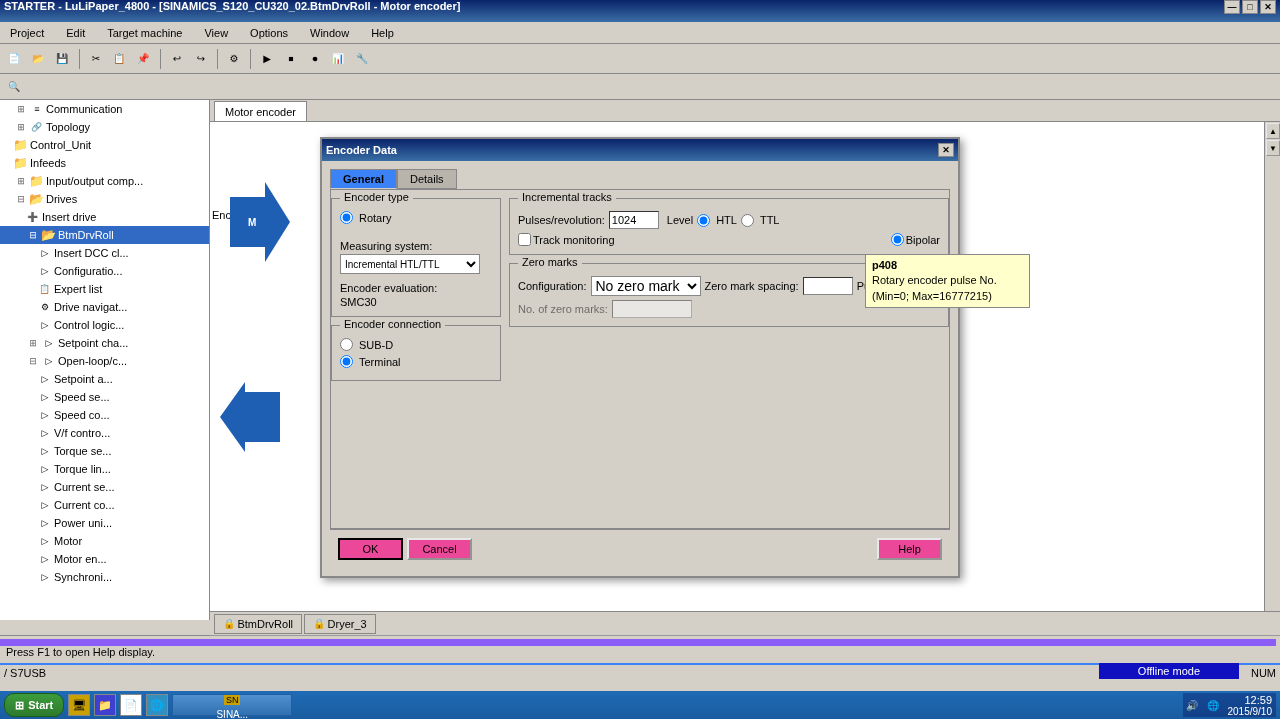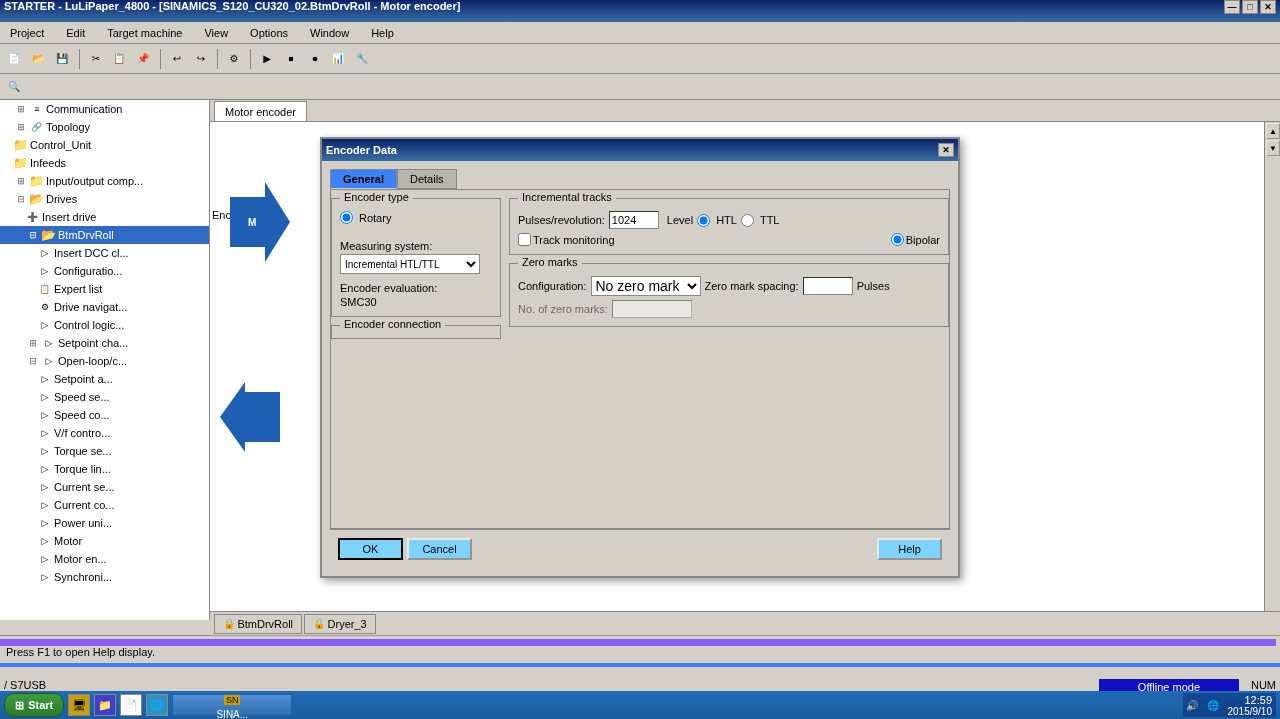--- a/index.html
+++ b/index.html
@@ -297,21 +297,21 @@
     .dialog-buttons {
       display: flex;
       justify-content: space-between;
       align-items: center;
       padding: 8px;
       border-top: 1px solid #888;
     }
     .btn {
       min-width: 65px;
       height: 22px;
-      background: #7dd3fc;
+      background: #ec4899;
       border: 2px outset #e8e8e8;
       font-size: 11px;
       cursor: pointer;
       padding: 0 8px;
     }
     .btn-ok { border: 2px solid #000; }
     .status-btn {
       min-width: 55px;
       height: 22px;
       background: #d4d0c8;
@@ -683,20 +683,30 @@
                       </select>
                     </div>
                     <div style="height:8px;"></div>
                     <div style="font-size:11px; margin-bottom:2px;">Encoder evaluation:</div>
                     <div style="font-size:11px;">SMC30</div>
                   </div>
 
 
                   <div class="groupbox">
                     <div class="groupbox-title">Encoder connection</div>
+                    <div style="margin-top:8px;">
+                      <div class="radio-row">
+                        <input type="radio" name="enc_conn" id="subd" style="">
+                        <label for="subd">SUB-D</label>
+                      </div>
+                      <div class="radio-row">
+                        <input type="radio" name="enc_conn" id="terminal" checked="" style="">
+                        <label for="terminal">Terminal</label>
+                      </div>
+                    </div>
                   </div>
                 </div>
 
                 <div class="col-right">
 
                   <div class="groupbox" style="margin-top:8px;">
                     <div class="groupbox-title">Incremental tracks</div>
                     <div style="margin-top:8px; display:flex; align-items:center; gap:4px; flex-wrap:wrap;">
                       <span style="font-size:11px;">Pulses/revolution:</span>
                       <input type="text" value="1024" style="width: 50px;">
@@ -707,20 +717,25 @@
                       <label for="ttl" style="font-size:11px;">TTL</label>
                     </div>
                     <div style="display:flex; align-items:center; margin-top:4px;">
                       <input type="checkbox" id="trackmoni" style="">
                       <label for="trackmoni" style="font-size:11px;">Track monitoring</label>
                       <span style="flex:1;"></span>
                       <input type="radio" name="polarity" id="bipolar" checked="" style="">
                       <label for="bipolar" style="font-size:11px;">Bipolar</label>
                     </div>
 
+                    <div class="tooltip">
+                      <div style="font-weight:bold;">p408</div>
+                      <div>Rotary encoder pulse No.</div>
+                      <div>(Min=0; Max=16777215)</div>
+                    </div>
                   </div>
 
                   <div class="groupbox">
                     <div class="groupbox-title">Zero marks</div>
                     <div style="margin-top:8px; display:flex; align-items:center; gap:4px;">
                       <span style="font-size:11px;">Configuration:</span>
                       <select style="font-size:14px; width:110px;">
                         <option>No zero mark</option>
                       </select>
                       <span style="font-size:11px;">Zero mark spacing:</span>
@@ -764,21 +779,21 @@
   <span>MDS:</span>
   <input type="text" value="0" style="width: 30px; height: 18px; font-size: 10px;">
   <div style="margin-left:auto; display:flex; gap:4px; align-items:center;">
     <button style="height:18px; width:18px; background:#d4d0c8; border:1px solid #888; cursor:pointer;">⚙</button>
     <button style="height:18px; width:18px; background:#d4d0c8; border:1px solid #888; cursor:pointer;">↺</button>
     <button class="status-btn">Close</button>
     <button class="status-btn">Help</button>
   </div>
 </div>
 
-<div style="height:28px; background:#d4d0c8; border-top:6px solid #3b82f6; display:flex; align-items:flex-start; padding:12px 4px; gap:4px; position:absolute; bottom:28px; left:0; right:0;">
+<div style="height:28px; background:#d4d0c8; border-top:2px solid #3b82f6; display:flex; align-items:flex-end; padding:12px 4px; gap:4px; position:absolute; bottom:28px; left:0; right:0;">
 
   <span style="font-size:11px; margin-right:auto;">/ S7USB</span>
 
   <div style="background:#1010c0; color:white; padding:2px 12px; font-size:11px; min-width:140px; text-align:center;">Offline mode</div>
 
   <span style="font-size:11px; margin-left:8px;">NUM</span>
 </div>
 
 <div style="height:28px; background:#d4d0c8; border-top:1px solid #999; display:flex; align-items:center; padding:0 4px; gap:0; position:absolute; bottom:56px; left:210px; right:0;">
   

